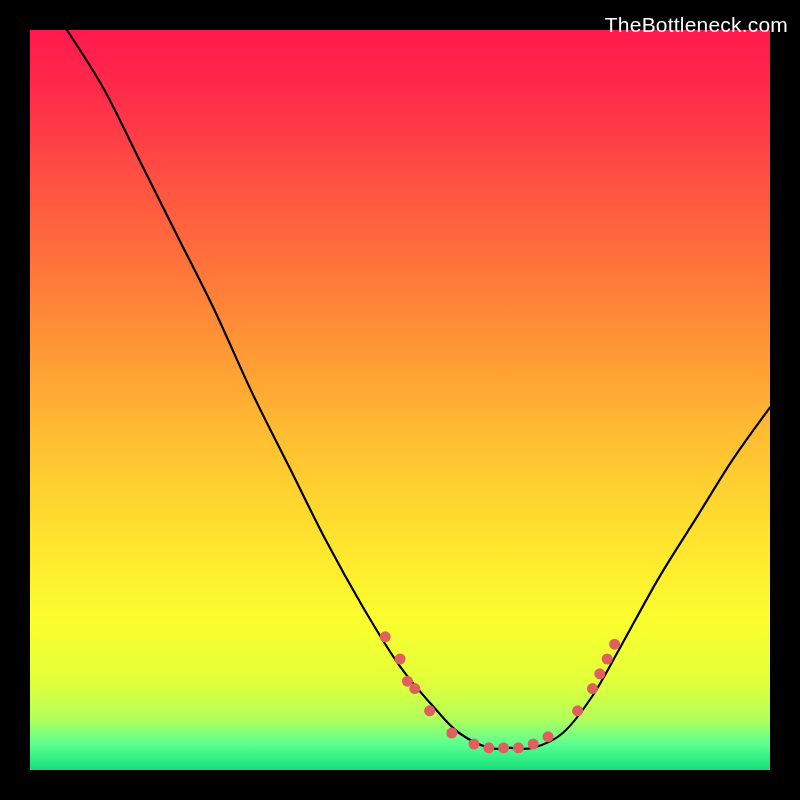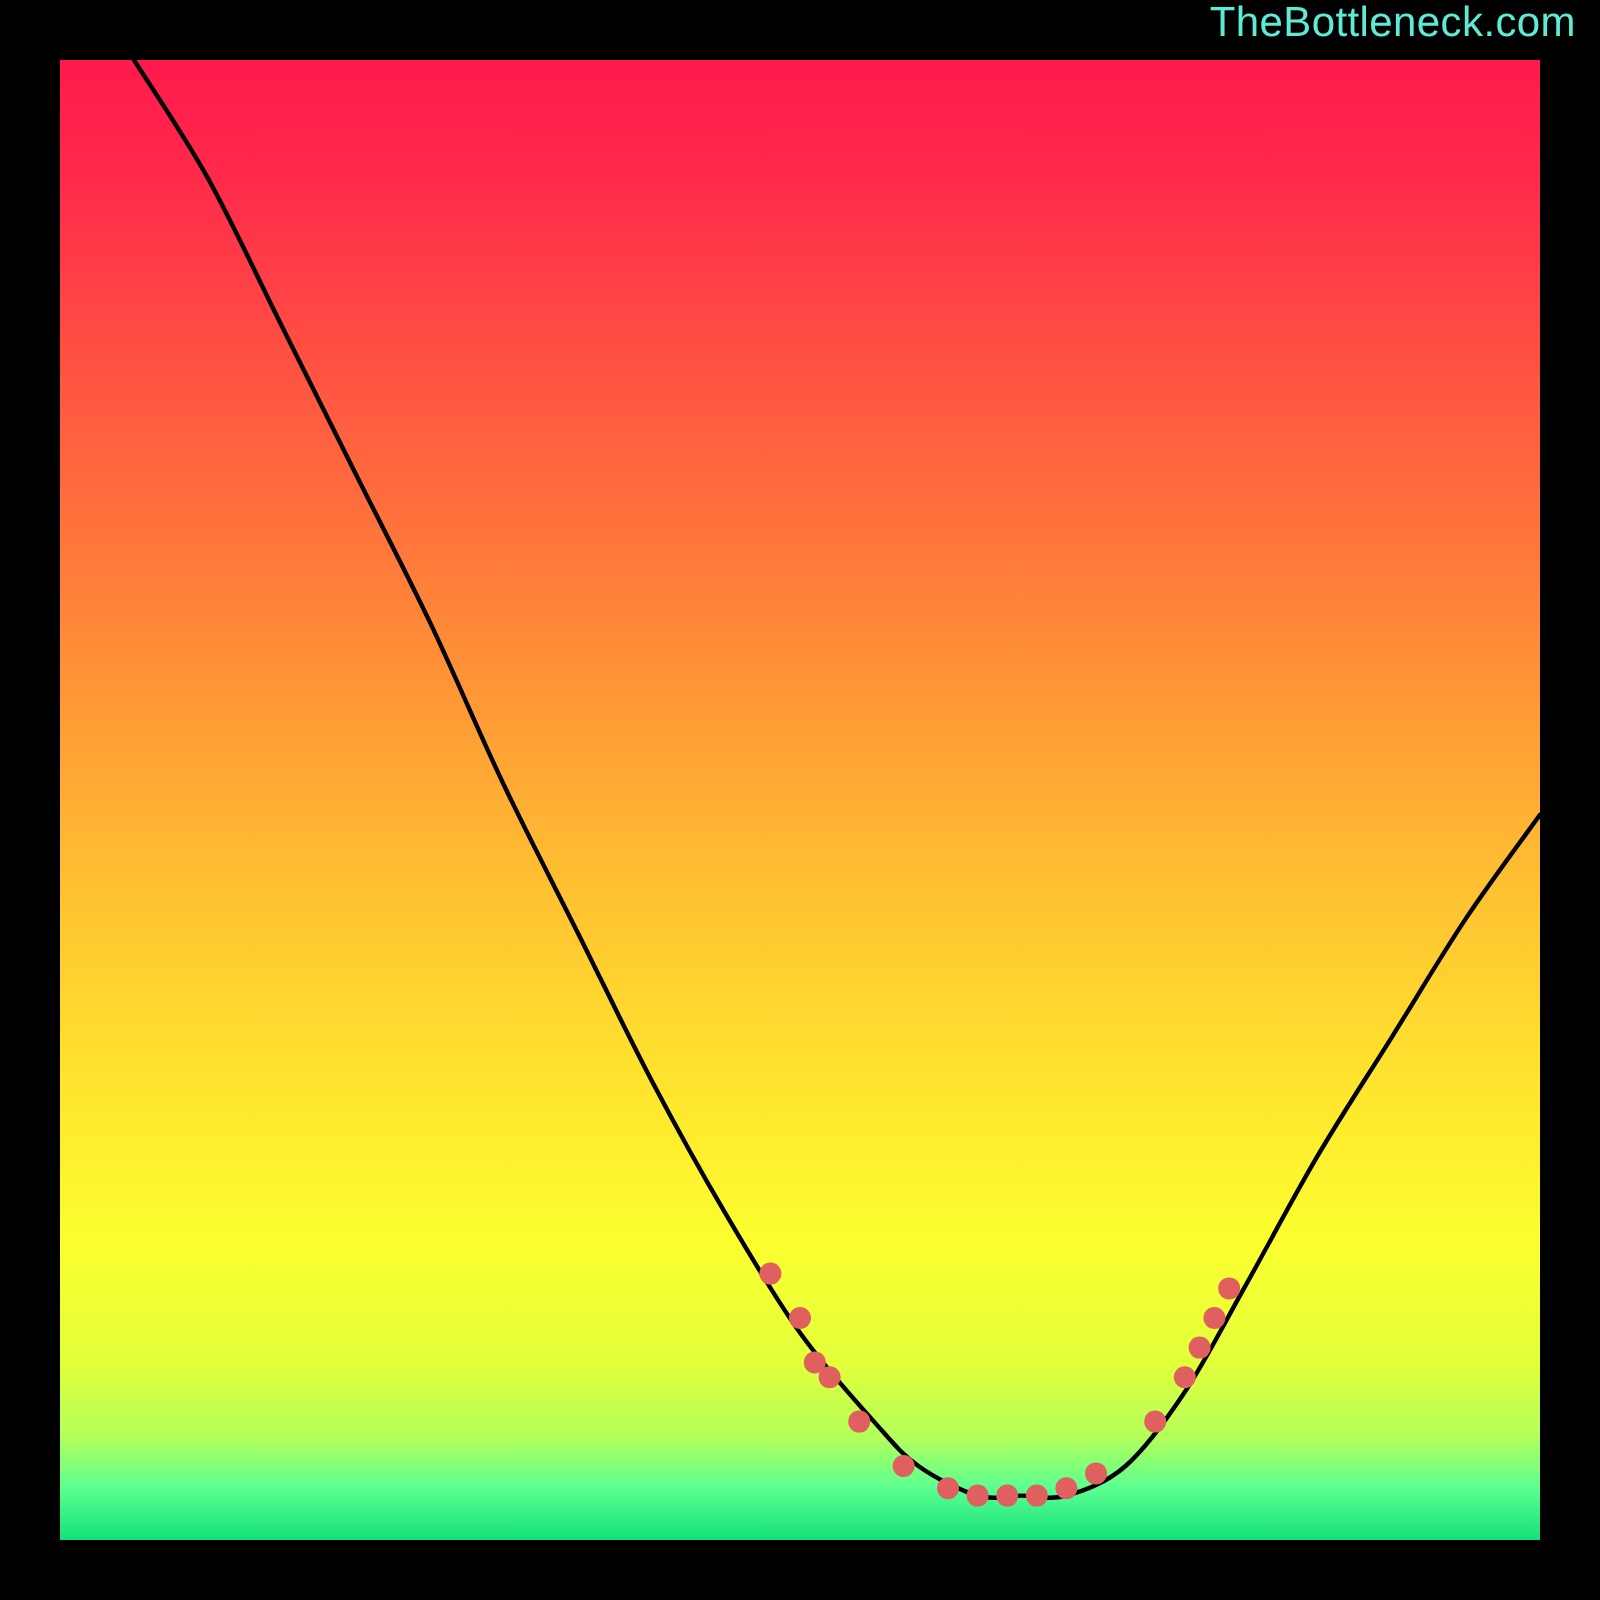--- a/index.html
+++ b/index.html
@@ -6,23 +6,23 @@
     margin: 0;
     padding: 0;
     width: 800px;
     height: 800px;
     background: #000000;
     overflow: hidden;
     font-family: Arial, Helvetica, sans-serif;
   }
   .watermark {
     position: absolute;
-    top: 0;
+    top: 13px;
     right: 12px;
-    color: #5eead4;
+    color: #ffffff;
     font-size: 21px;
     font-weight: 500;
     letter-spacing: 0.2px;
     z-index: 10;
   }
   .chart-frame {
     position: absolute;
     left: 30px;
     top: 30px;
     width: 740px;

